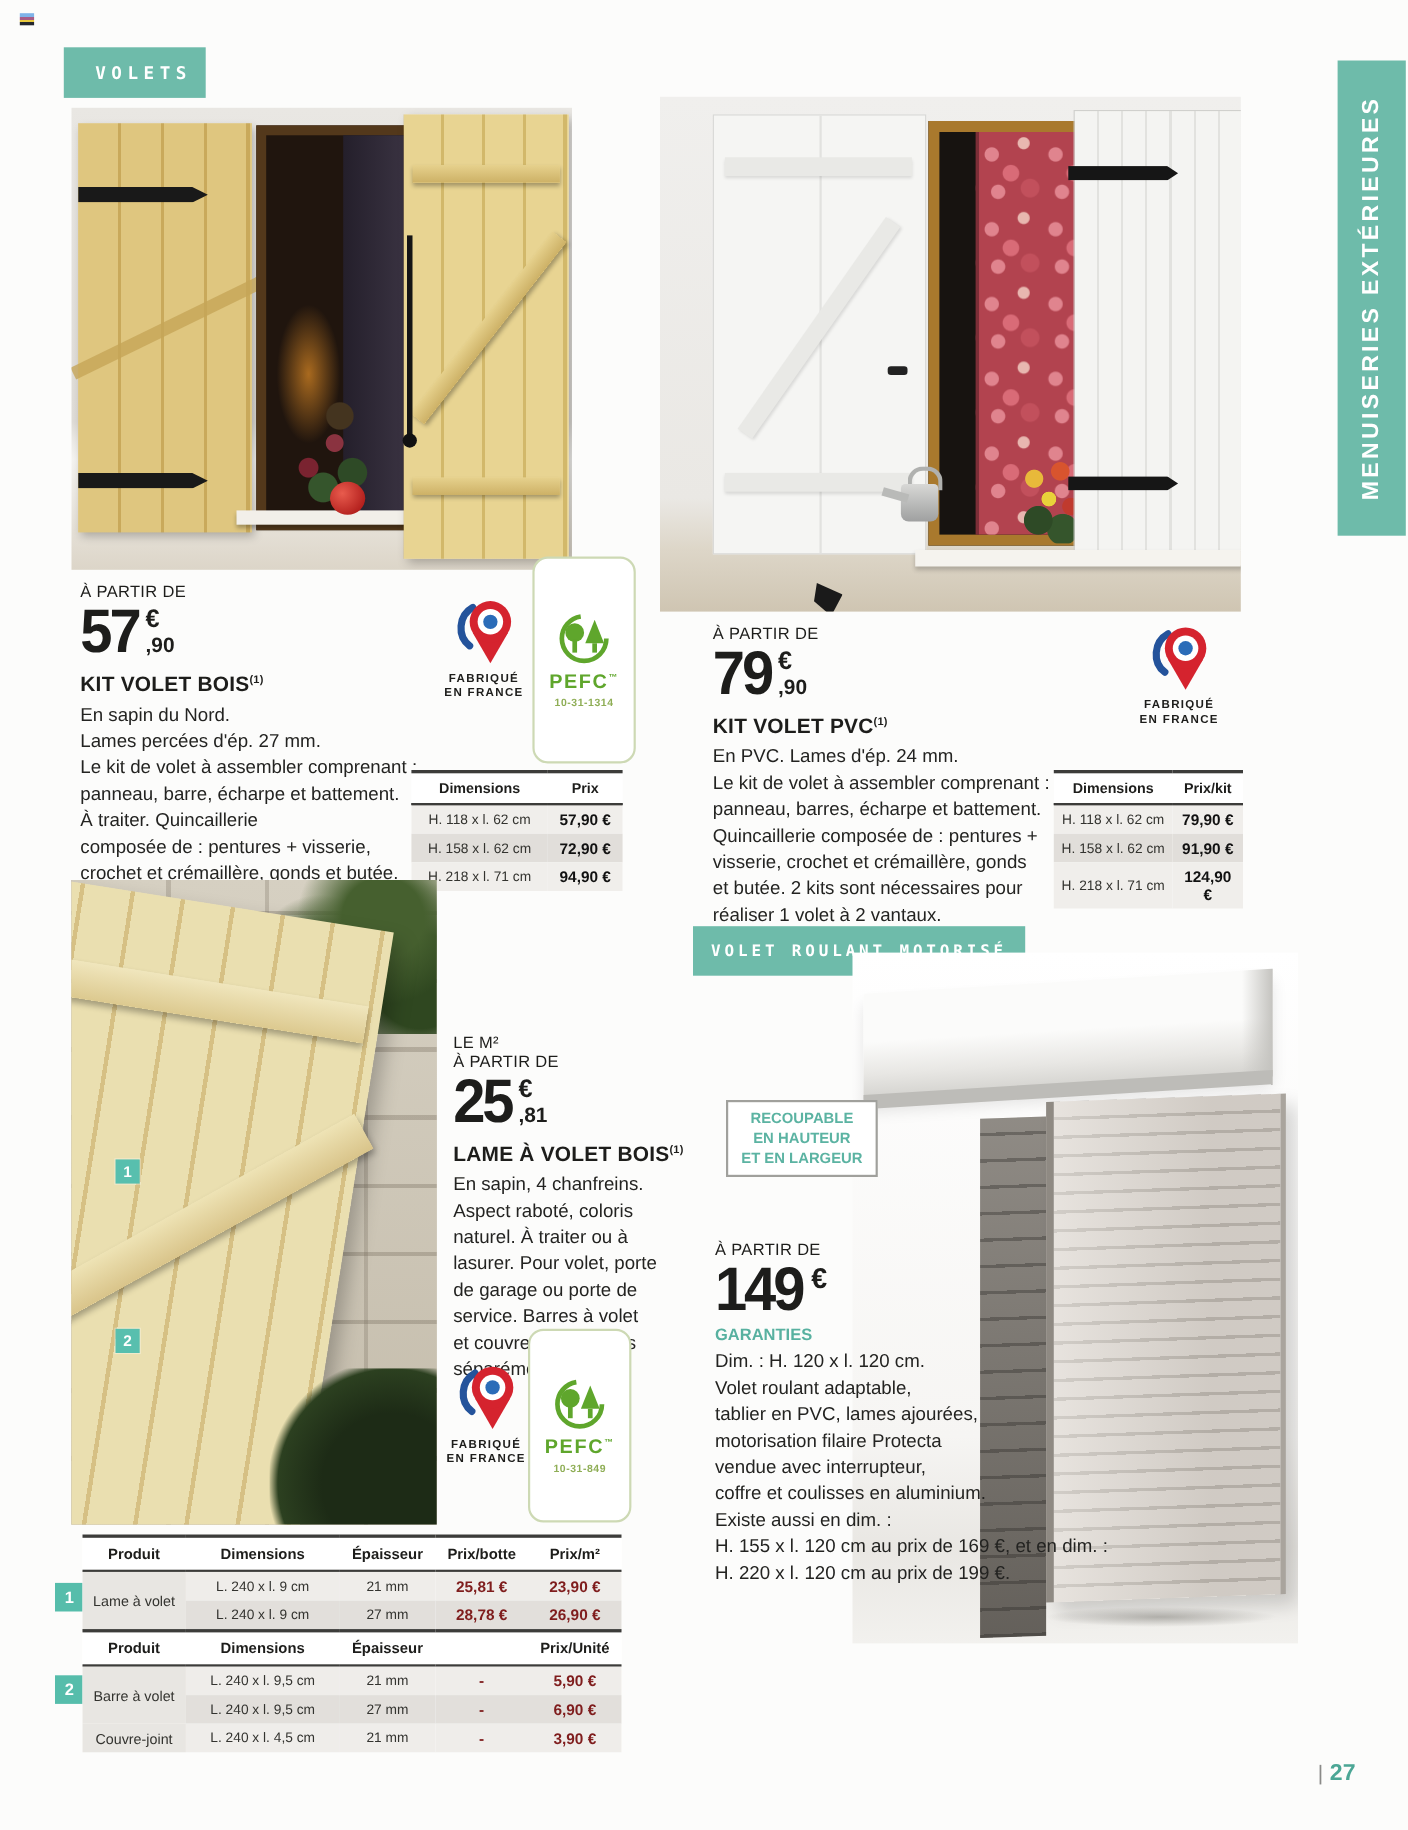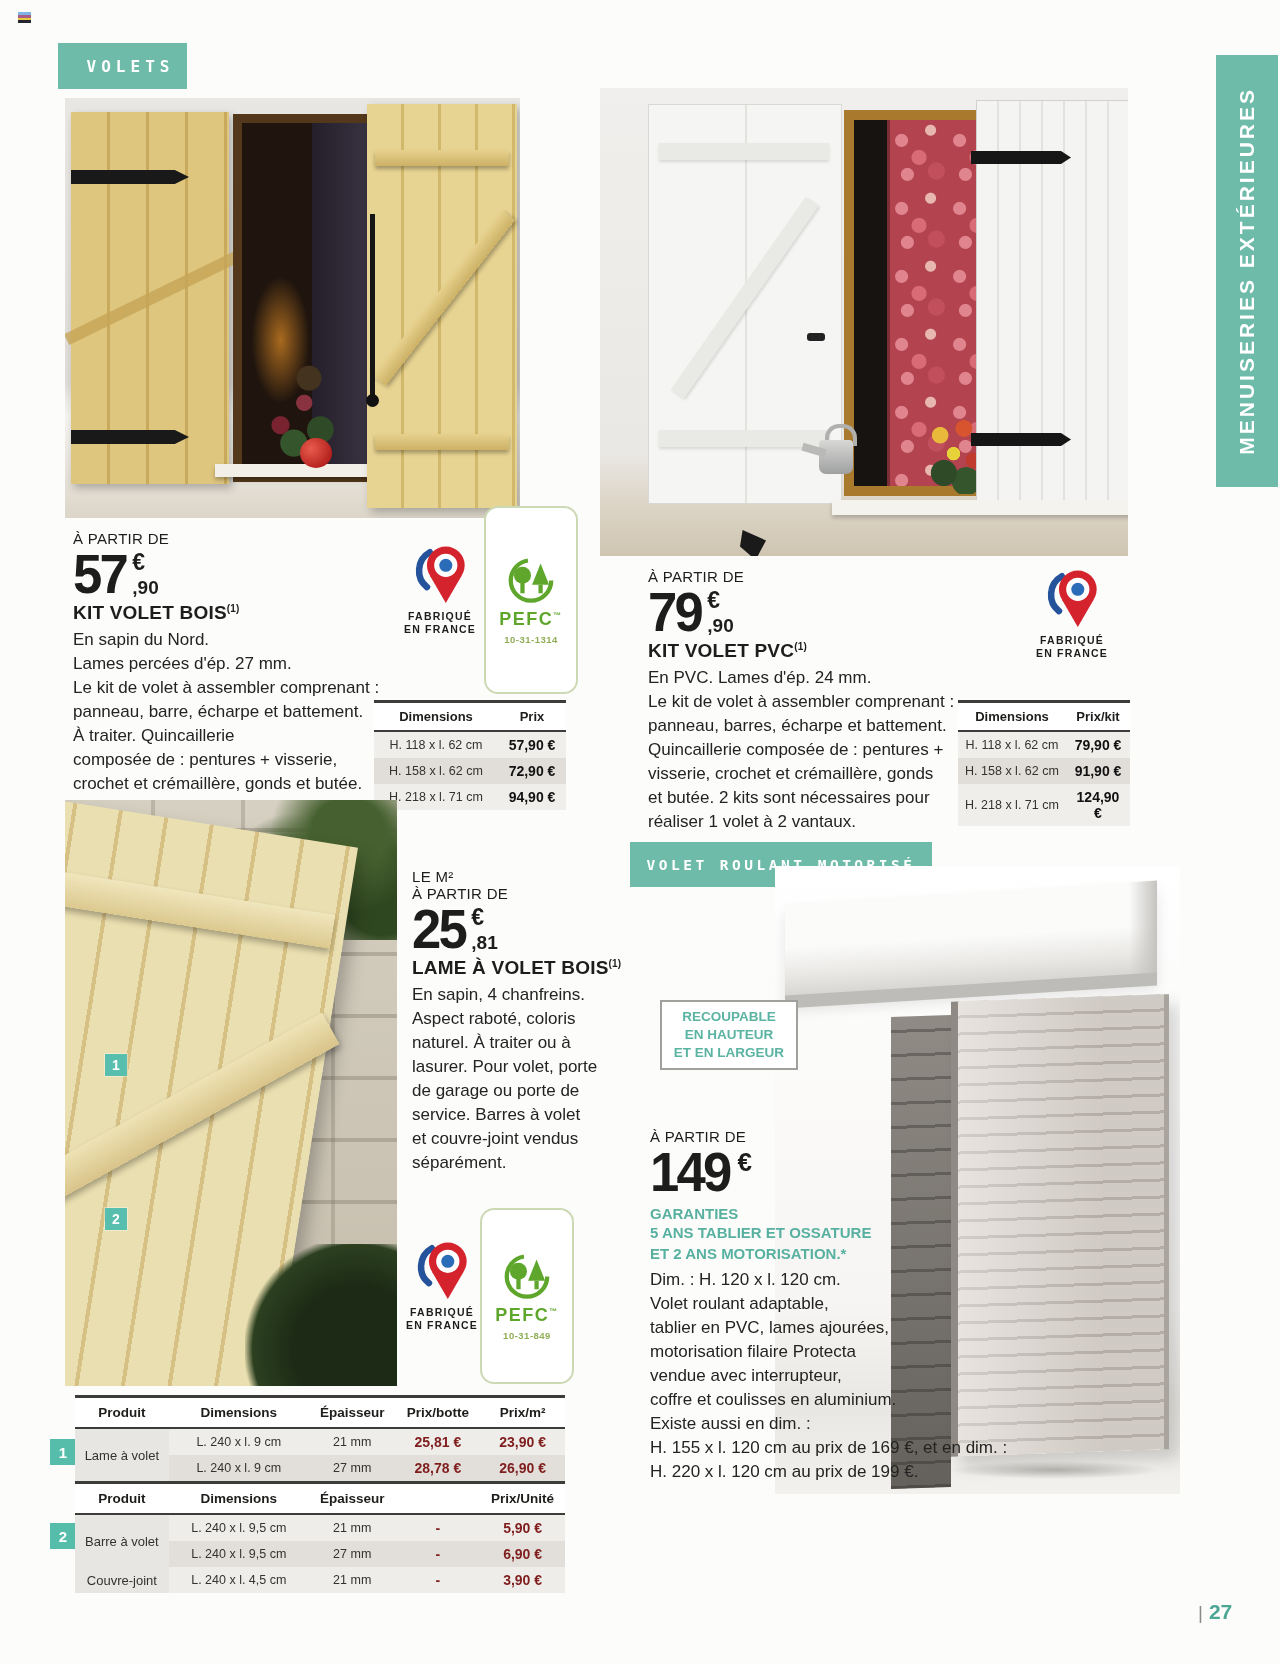--- a/index.html
+++ b/index.html
@@ -19,21 +19,21 @@
   .corner-mark{position:absolute;left:18px;top:12px;width:13px;height:11px;
                background:linear-gradient(180deg,#7fb3e8 0 3px,#a85c86 3px 6px,#e8c93e 6px 8px,#23262e 8px 11px);}
 
   
   .kicker{font-size:15px;letter-spacing:.3px;}
   .price-line{display:flex;align-items:flex-start;margin-top:4px;}
   .p-int{font-size:56px;font-weight:bold;line-height:.82;letter-spacing:-3px;transform:scaleX(.94);transform-origin:left bottom;}
   .p-frac{display:flex;flex-direction:column;justify-content:space-between;height:46px;margin-left:3px;}
   .p-cur{font-size:23px;font-weight:bold;line-height:1;}
   .p-dec{font-size:19px;font-weight:bold;line-height:1;}
-  .prod-title{font-weight:bold;font-size:19px;letter-spacing:.2px;white-space:pre-line;line-height:23px;}
+  .prod-title{font-weight:bold;font-size:19px;margin-top:10px;letter-spacing:.2px;white-space:pre-line;line-height:23px;}
   .fn{font-size:10px;font-weight:bold;vertical-align:super;}
   .desc{font-size:17px;line-height:24px;white-space:pre-line;color:#232321;margin-top:4px;}
   .teal-bold{color:#58b1a0;font-weight:bold;}
   .warranty-label{font-size:15px;margin-top:10px;}
   .warranty{font-size:15px;line-height:21px;white-space:pre-line;}
 
   
   .spec-wrap table{border-collapse:collapse;width:100%;}
   .spec-wrap{background:#fff;}
   .spec-wrap table{border-top:3px solid #3c3c3a;}
@@ -367,21 +367,21 @@
     <div class="p3-ivy"></div>
     <div class="p3-panel">
       <div class="p3-bar-top"></div>
       <div class="p3-diag"></div>
     </div>
     <div class="p3-plant"></div>
     <div class="p3-marker" style="left:40px;top:254px;">1</div>
     <div class="p3-marker" style="left:40px;top:408px;">2</div>
   </div>
 
-  <div class="abs" style="left:412px;top:868px;width:210px;">
+  <div class="abs" style="left:412px;top:940px;width:210px;">
     <div class="kicker">LE M²</div>
     <div class="kicker">À PARTIR DE</div>
     <div class="price-line">
       <span class="p-int">25</span>
       <span class="p-frac">
         <span class="p-cur">€</span>
         <span class="p-dec">,81</span>
       </span>
     </div>
     <div class="prod-title"><span>LAME À VOLET BOIS</span><sup class="fn">(1)</sup></div>
@@ -436,22 +436,20 @@
 
   <div class="abs" style="left:650px;top:1128px;width:390px;">
     <div class="kicker">À PARTIR DE</div>
     <div class="price-line">
       <span class="p-int">149</span>
       <span class="p-frac" style="height:24px;justify-content:flex-start;">
         <span class="p-cur" style="font-size:26px;">€</span>
       </span>
     </div>
     <div class="teal-bold warranty-label">GARANTIES</div>
-    <div class="teal-bold warranty">5 ANS TABLIER ET OSSATURE
-ET 2 ANS MOTORISATION.*</div>
     <div class="desc">Dim. : H. 120 x l. 120 cm.
 Volet roulant adaptable,
 tablier en PVC, lames ajourées,
 motorisation filaire Protecta
 vendue avec interrupteur,
 coffre et coulisses en aluminium.
 Existe aussi en dim. :
 H. 155 x l. 120 cm au prix de 169 €, et en dim. :
 H. 220 x l. 120 cm au prix de 199 €.</div>
   </div>

